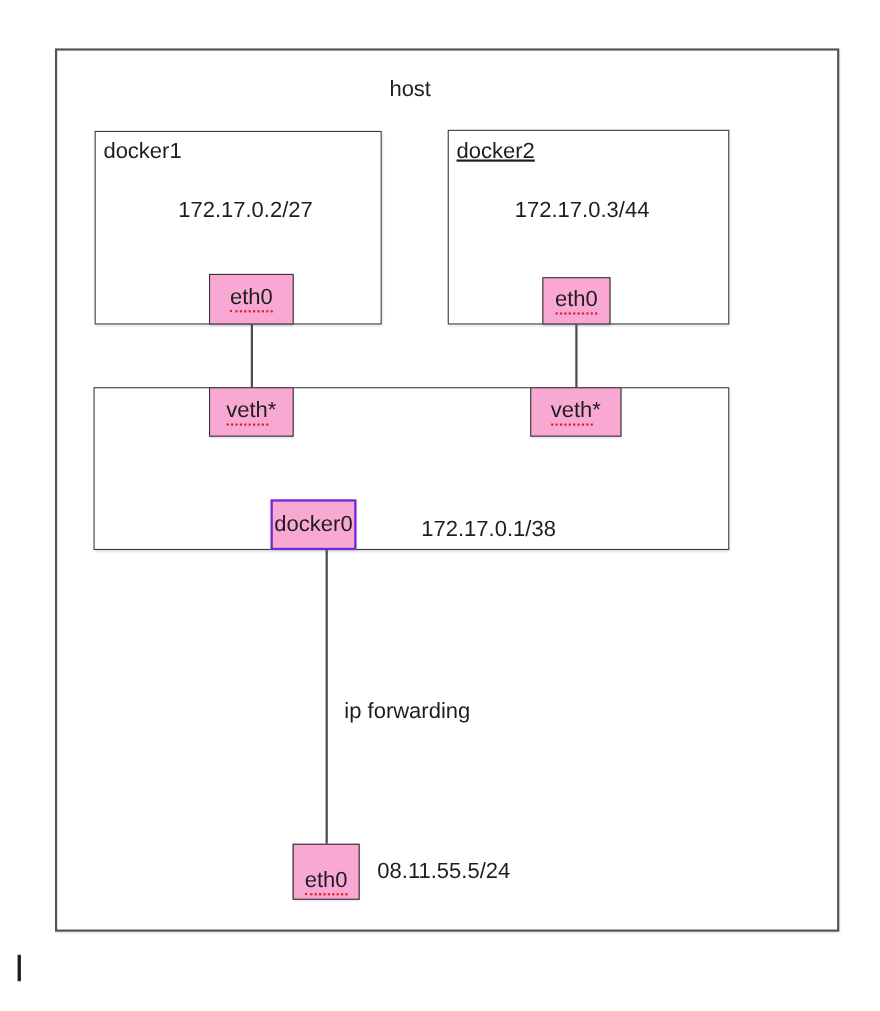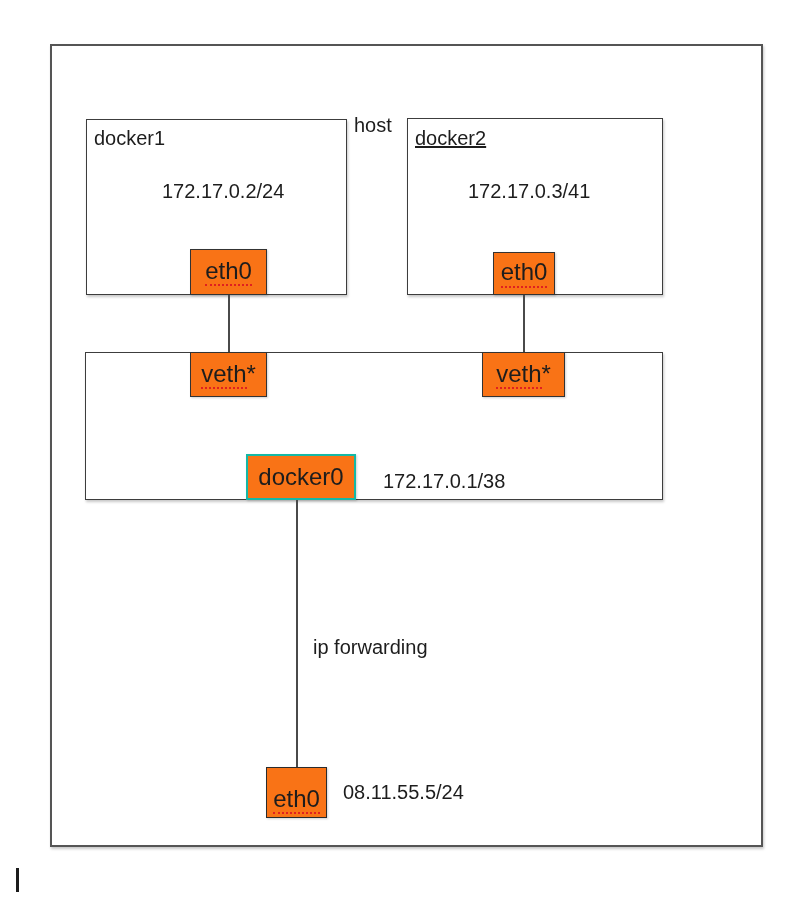--- a/index.html
+++ b/index.html
@@ -23,26 +23,26 @@
   .label {
     position:absolute;
     font-size:20px;
     line-height:1.15;
     white-space:nowrap;
     color:#1d1d1d;
   }
 
   .iface-box {
     position:absolute;
-    background:#f97316;
+    background:#f9a8d4;
     border:1.5px solid #333333;
     display:flex;
     align-items:center;
     justify-content:center;
-    font-size:24px;
+    font-size:20px;
     box-shadow:0.5px 1px 2px rgba(0,0,0,0.18);
   }
   .iface-box.bottom-align { align-items:flex-end; padding-bottom:3px; }
 
   .misspell {
     display:inline-block;
     border-bottom:2.5px dotted var(--misspell_red, #e02020);
     padding-bottom:1px;
     line-height:1.05;
   }
@@ -59,32 +59,32 @@
     background:#1c1c1c;
   }
 </style>
 </head>
 <body>
 
 <div class="canvas">
 
   <div class="box shadow" style="left:50px; top:44px; width:713px; height:803px; border-color:#555555; border-width:2px;"></div>
 
-  <div class="label" style="left:354px; top:70px;margin-top:44px;">host</div>
+  <div class="label" style="left:354px; top:70px;">host</div>
 
   <div class="box shadow" style="left:86px; top:119px; width:261px; height:176px;"></div>
   <div class="label" style="left:94px; top:127px;">docker1</div>
-  <div class="label" style="left:162px; top:180px;">172.17.0.2/24</div>
+  <div class="label" style="left:162px; top:180px;">172.17.0.2/27</div>
   <div class="iface-box" style="left:190px; top:249px; width:77px; height:46px;">
     <span class="misspell">eth0</span>
   </div>
 
   <div class="box shadow" style="left:407px; top:118px; width:256px; height:177px;"></div>
   <div class="label" style="left:415px; top:127px;text-decoration:underline;">docker2</div>
-  <div class="label" style="left:468px; top:180px;">172.17.0.3/41</div>
+  <div class="label" style="left:468px; top:180px;">172.17.0.3/44</div>
   <div class="iface-box" style="left:493px; top:252px; width:62px; height:43px;">
     <span class="misspell">eth0</span>
   </div>
 
   <div class="vline" style="left:228px; top:295px; height:57px;"></div>
   <div class="vline" style="left:523px; top:295px; height:57px;"></div>
 
   <div class="box shadow" style="left:85px; top:352px; width:578px; height:148px;"></div>
 
   <div class="iface-box" style="left:190px; top:352px; width:77px; height:45px;">
@@ -92,21 +92,21 @@
       <span class="misspell">veth</span><span>*</span>
     </span>
   </div>
 
   <div class="iface-box" style="left:482px; top:352px; width:83px; height:45px;">
     <span style="white-space:nowrap;">
       <span class="misspell">veth</span><span>*</span>
     </span>
   </div>
 
-  <div class="iface-box thick" style="left:246px; top:454px; width:110px; height:46px; border:2px solid #14b8a6;">
+  <div class="iface-box thick" style="left:246px; top:454px; width:78px; height:46px; border:2px solid #6d28d9;">
     <span>docker0</span>
   </div>
 
   <div class="label" style="left:383px; top:470px;">172.17.0.1/38</div>
 
   <div class="vline" style="left:296px; top:500px; height:267px;"></div>
 
   <div class="label" style="left:313px; top:636px;text-align:right;">ip forwarding</div>
 
   <div class="iface-box bottom-align" style="left:266px; top:767px; width:61px; height:51px; border-color:#2b2b2b;">

